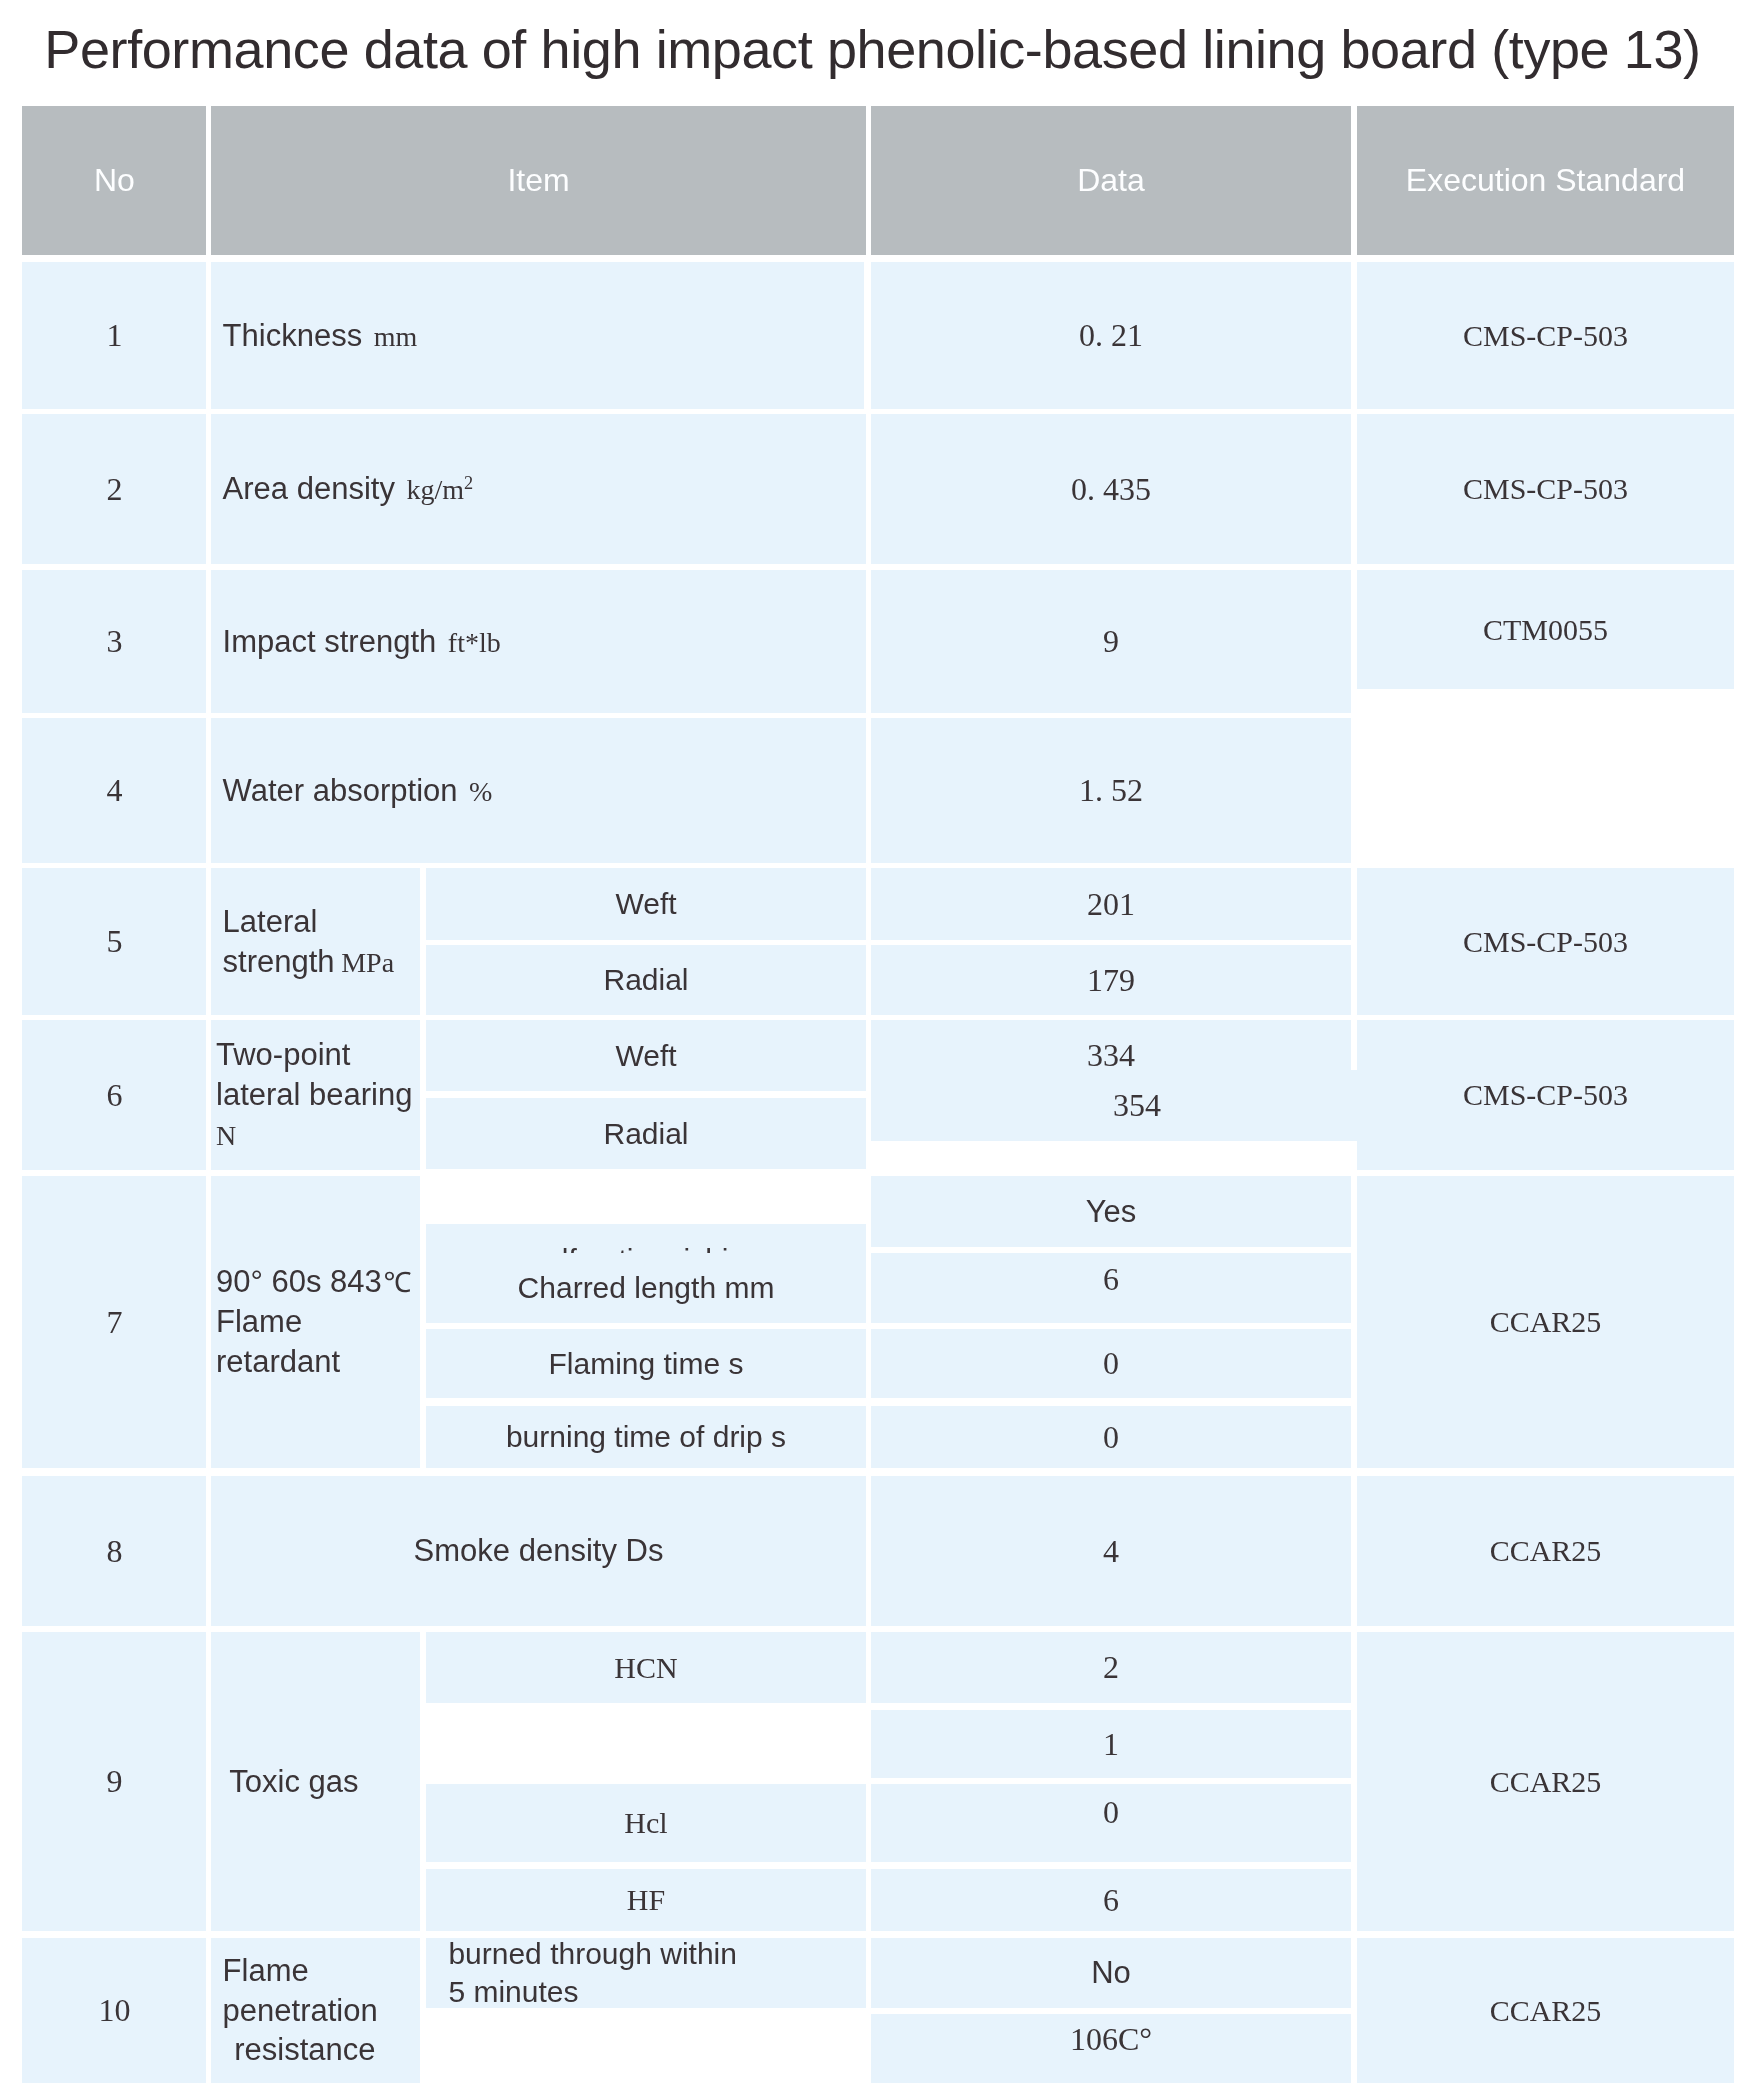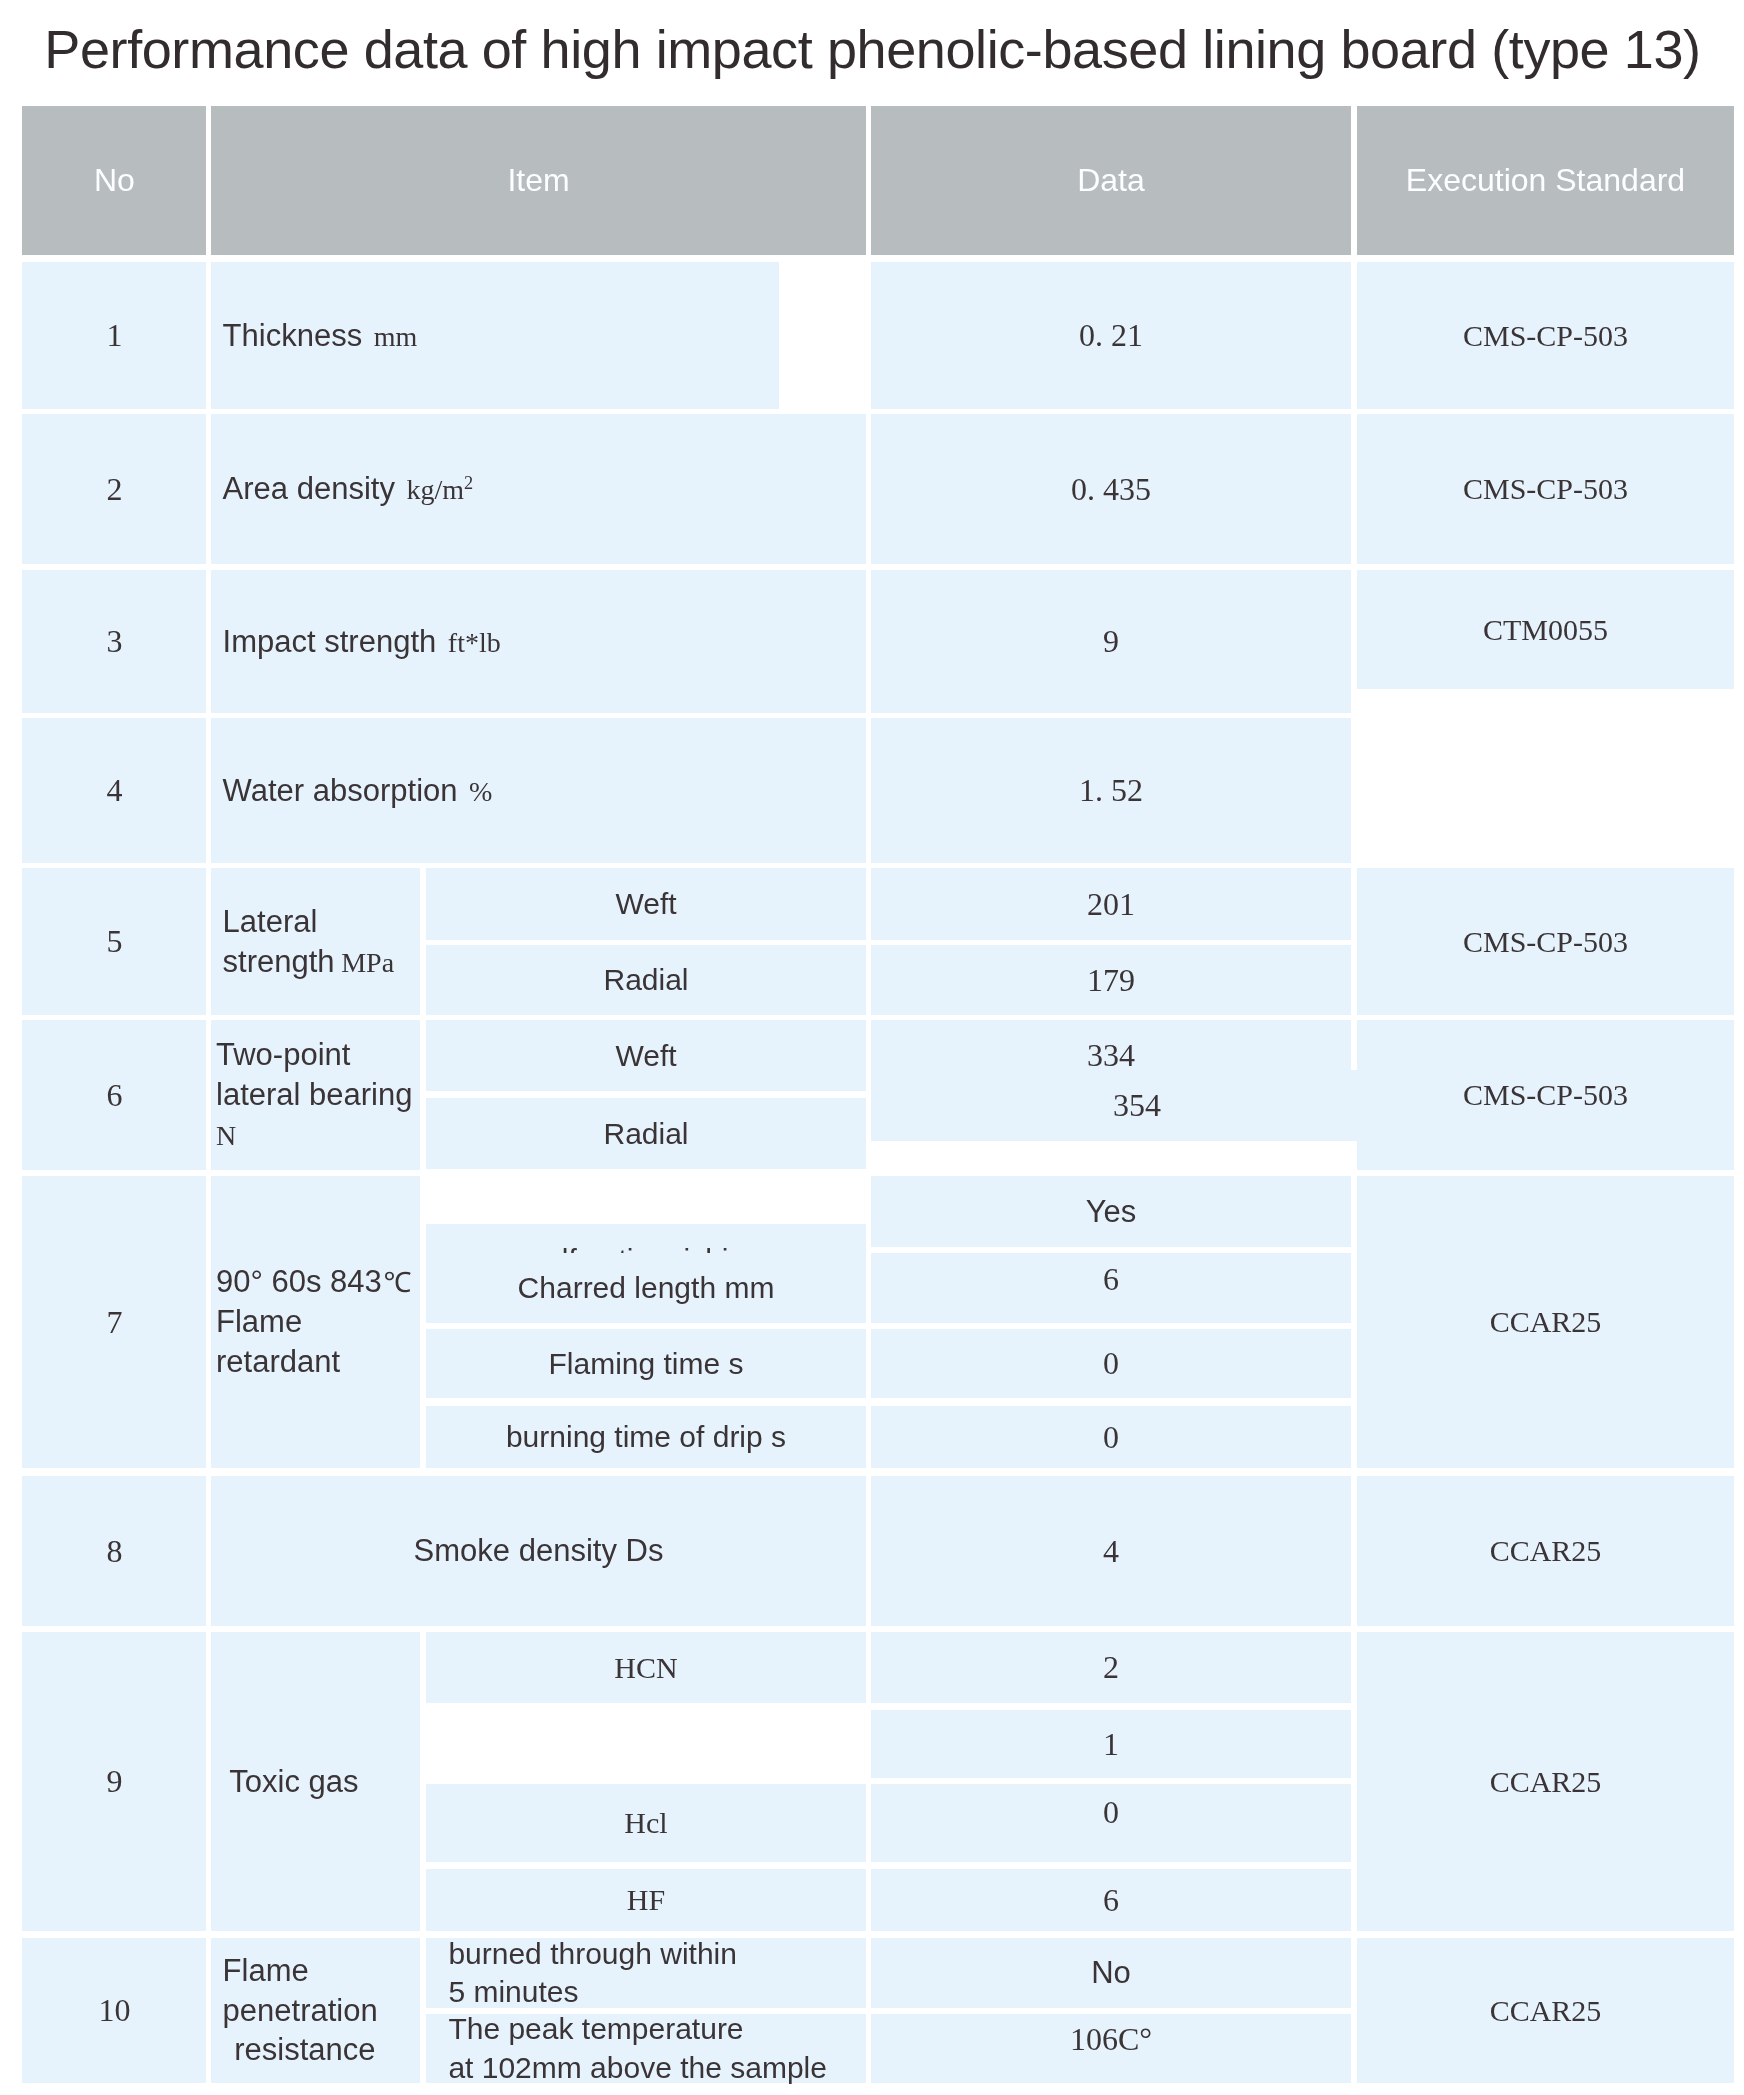--- a/index.html
+++ b/index.html
@@ -29,21 +29,21 @@
 <div id="page">
 
   <div class="title">Performance data of high impact phenolic-based lining board (type 13)</div>
 
   <div class="cell hdr" style="left:22.4px;top:106px;width:184px;height:149px">No</div>
   <div class="cell hdr" style="left:211px;top:106px;width:655px;height:149px">Item</div>
   <div class="cell hdr" style="left:871px;top:106px;width:480px;height:149px">Data</div>
   <div class="cell hdr" style="left:1357px;top:106px;width:377px;height:149px">Execution Standard</div>
 
   <div class="cell num" style="left:22.4px;top:262px;width:184px;height:147px">1</div>
-  <div class="cell item" style="left:211px;top:262px;width:568px;height:147px">
+  <div class="cell item" style="left:211px;top:262px;width:653px;height:147px">
     <div class="itext"><span>Thickness</span><span class="unit">mm</span></div>
   </div>
   <div class="cell val" style="left:871px;top:262px;width:480px;height:147px">0. 21</div>
   <div class="cell std" style="left:1357px;top:262px;width:377px;height:147px">CMS-CP-503</div>
 
   <div class="cell num" style="left:22.4px;top:414px;width:184px;height:150px">2</div>
   <div class="cell item" style="left:211px;top:414px;width:655px;height:150px">
     <div class="itext"><span>Area density</span><span class="unit"><span>kg/m</span><sup>2</sup></span></div>
   </div>
   <div class="cell val" style="left:871px;top:414px;width:480px;height:150px">0. 435</div>
@@ -113,20 +113,17 @@
   <div class="cell std" style="left:1357px;top:1632px;width:377px;height:299px">CCAR25</div>
 
   <div class="cell num" style="left:22.4px;top:1938px;width:184px;height:145px">10</div>
   <div class="cell item" style="left:211px;top:1938px;width:209px;height:145px">
     <div class="itext"><span>Flame</span><br><span>penetration</span><br><span style="margin-left:11.6px">resistance</span></div>
   </div>
   <div class="cell sub subleft" style="left:426px;top:1938px;width:440px;height:70px">
     <div class="itext"><span>burned through within</span><br><span>5 minutes</span></div>
   </div>
   <div class="cell valsans" style="left:871px;top:1938px;width:480px;height:70px">No</div>
-  <div class="cell sub subleft" style="left:426px;top:2014px;width:440px;height:69px">
-    <div class="itext"><span>The peak temperature</span><br><span>at 102mm above the sample</span></div>
-  </div>
   <div class="cell val" style="left:871px;top:2014px;width:480px;height:69px;align-items:flex-start;padding-top:6.6px">106C°</div>
   <div class="cell std" style="left:1357px;top:1938px;width:377px;height:145px">CCAR25</div>
 
 </div>
 
 
 </body></html>

